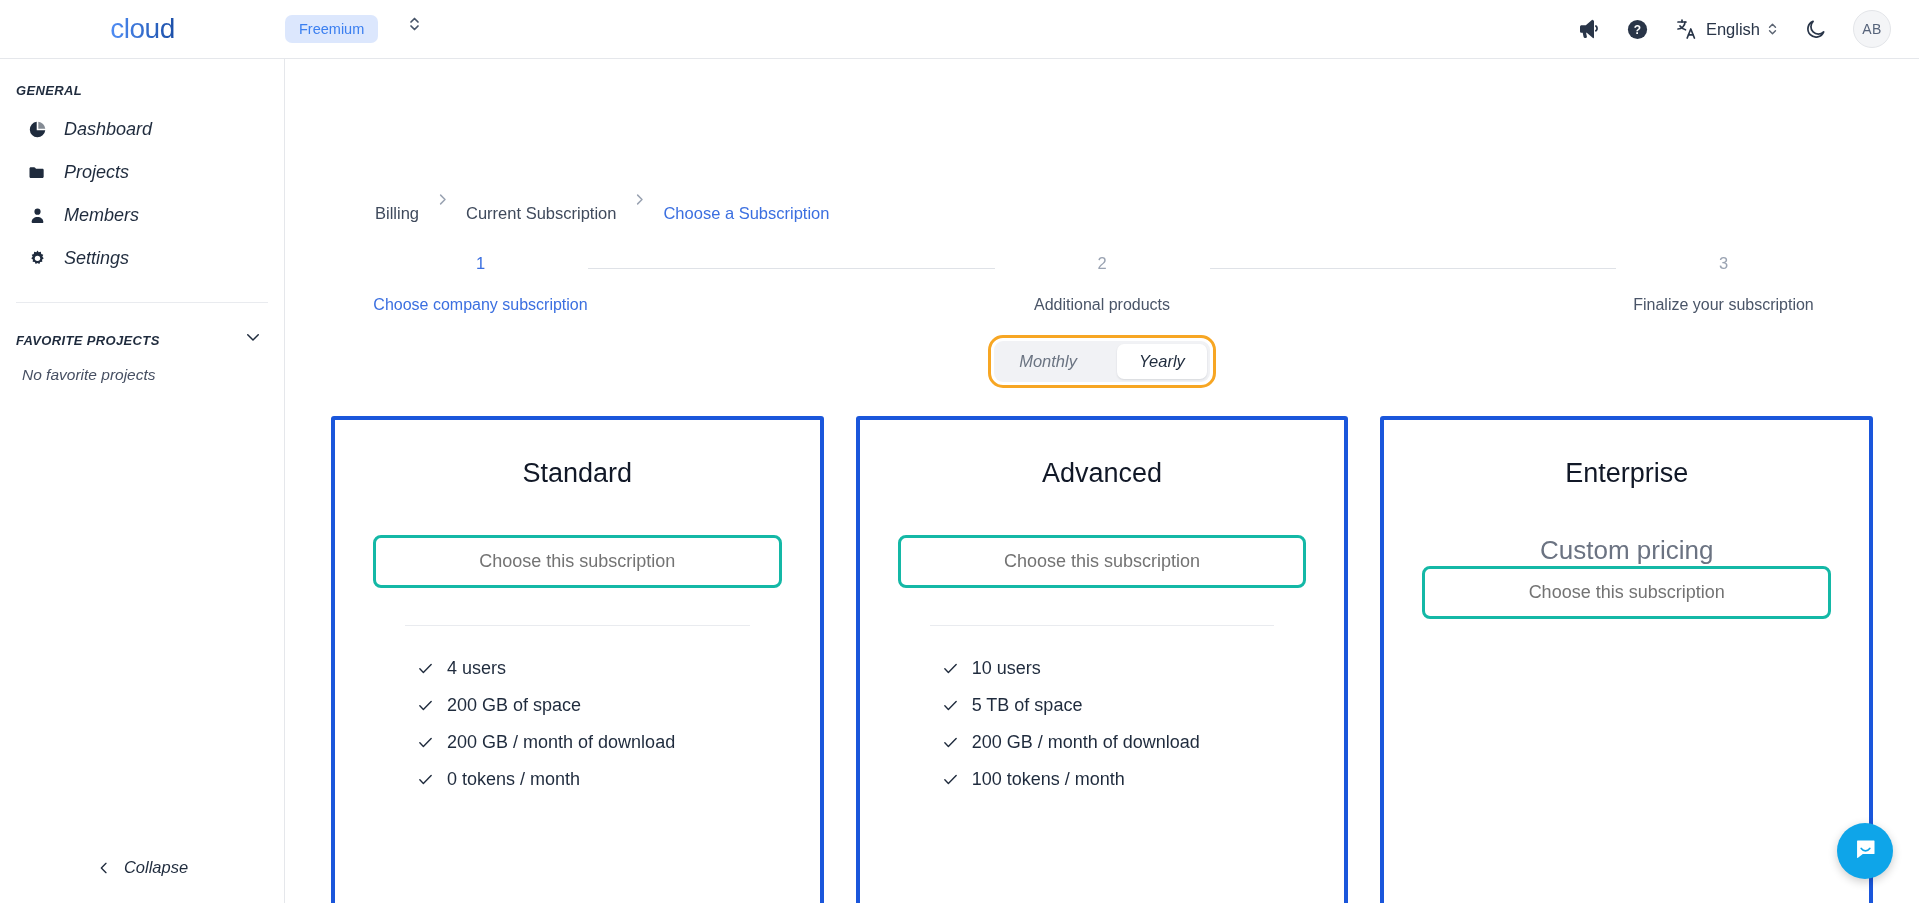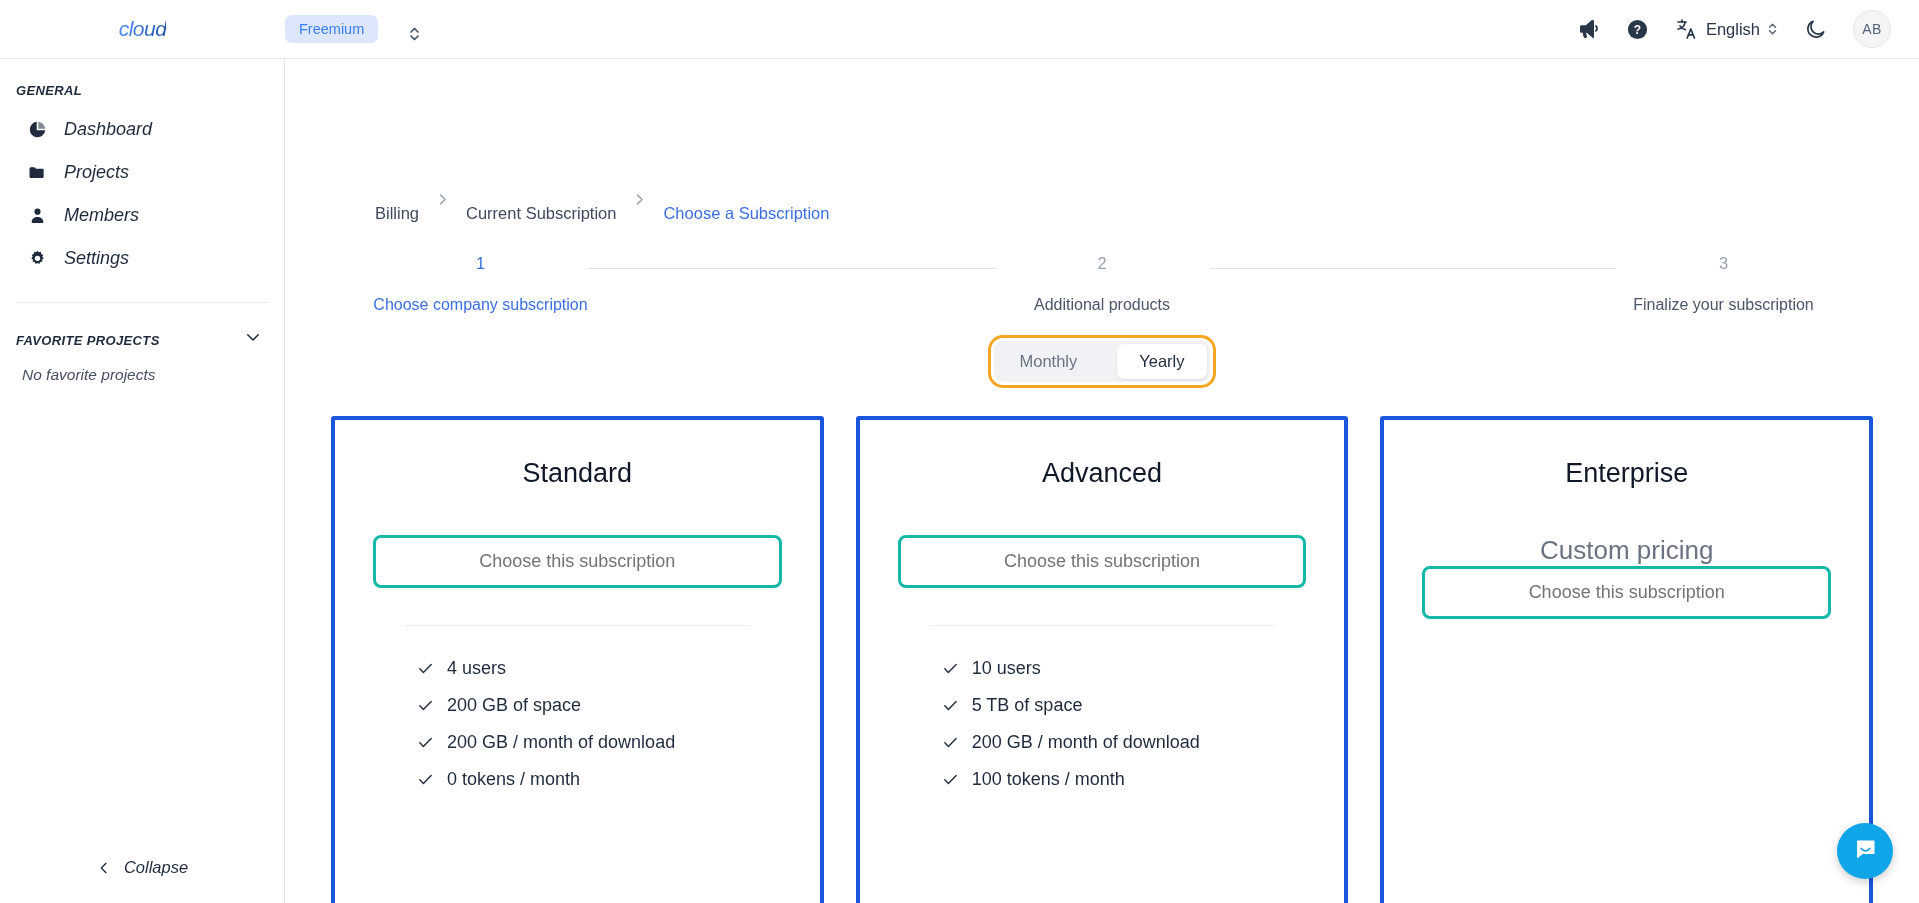--- a/index.html
+++ b/index.html
@@ -16,25 +16,25 @@
     height: 59px; min-height: 59px;
     display: flex; align-items: center;
     border-bottom: 1px solid #e5e7eb;
     background: #fff;
     position: relative;
   }
   .logo-zone {
     width: 285px; display: flex; align-items: center; justify-content: center;
   }
   .logo {
-    font-size: 21px; font-weight: 400; letter-spacing: -0.5px;
+    font-size: 28px; font-weight: 400; letter-spacing: -0.5px;
     background: linear-gradient(90deg, #4f8df5 0%, #1b4fa8 100%);
-    -webkit-background-clip: text; background-clip: text; color: transparent; font-style: italic;
-  }
-  .plan-zone { display: flex; align-items: flex-end; gap: 30px; }
+    -webkit-background-clip: text; background-clip: text; color: transparent;
+  }
+  .plan-zone { display: flex; align-items: flex-start; gap: 30px; }
   .plan-badge {
     background: #dce7fd; color: #3b7ff0;
     font-size: 14.5px; padding: 6px 14px; border-radius: 7px;
   }
   .updown { display:flex; flex-direction:column; align-items:center; gap:3px; color:#475569; cursor:pointer;}
   .updown svg { display:block; }
   .header-right {
     margin-left: auto; display: flex; align-items: center; gap: 26px;
     padding-right: 28px;
   }
@@ -110,21 +110,21 @@
 
   
   .toggle-wrap { display:flex; justify-content:center; margin-top: 27px; }
   .toggle {
     display:flex; align-items:center;
     background:#f1f2f5; border-radius: 9px; padding: 3px;
     outline: 3px solid #f7a623; outline-offset: 3px;
   }
   .toggle-opt {
     font-size: 16.5px; padding: 8px 22px; border-radius: 7px;
-    color:#6b7482; cursor:pointer; user-select:none;
+    color:#6b7482; cursor:pointer; user-select:none;font-style:italic;
   }
   .toggle-opt.sel { background:#fff; color:#1f2b3d; box-shadow: 0 1px 2px rgba(15,23,42,.12); margin-left: 18px; }
 
   
   .cards {
     display:flex; gap: 32px;
     margin: 34px 46px 0 46px;
   }
   .card {
     flex:1; height: 640px;

